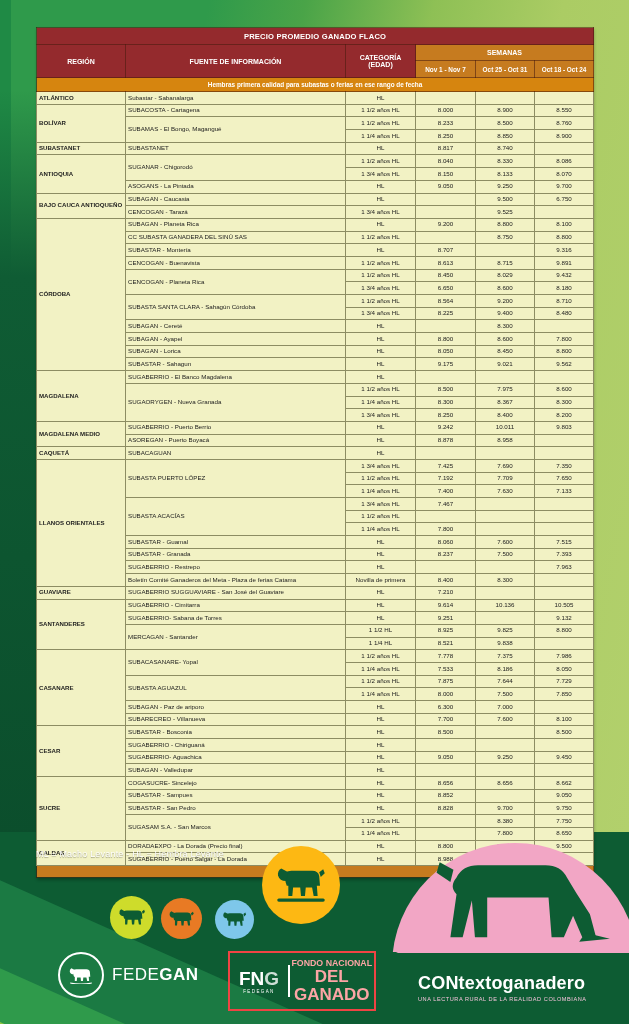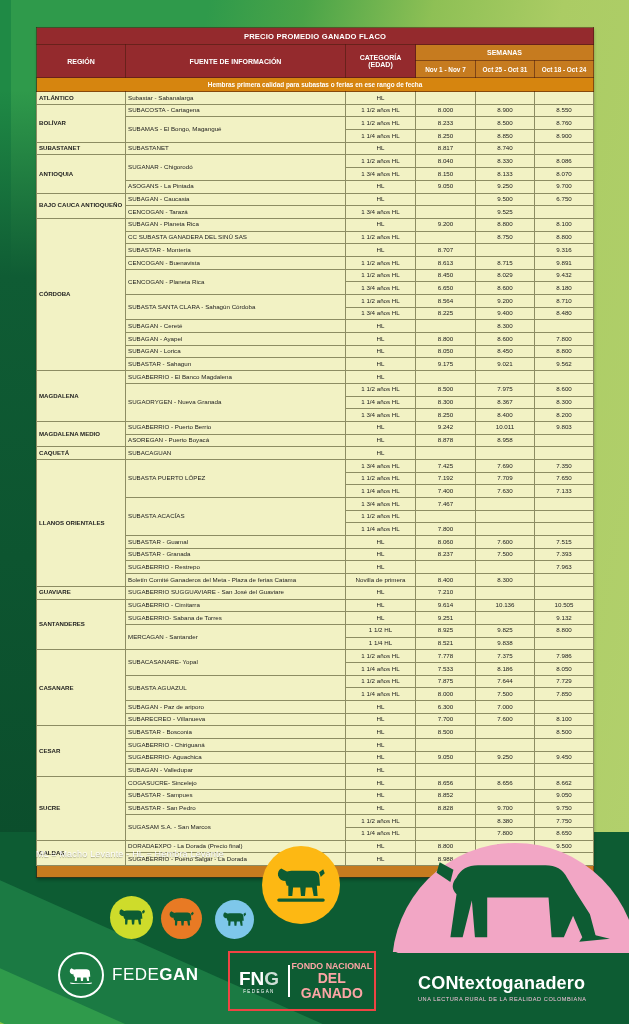--- a/index.html
+++ b/index.html
@@ -56,21 +56,21 @@
   .fed-text{font-size:17px;color:#fff;letter-spacing:.5px;}
   .fed-text .lt{font-weight:300;} .fed-text .bd{font-weight:bold;}
   .fng{position:absolute;left:228px;top:951px;width:148px;height:60px;border:2px solid #ef4444;
        display:flex;align-items:center;box-sizing:border-box;}
   .fng-left{width:58px;text-align:center;color:#fff;}
   .fng-top{font-size:19px;font-weight:bold;line-height:1;}
   .fng-top .g{opacity:.8;}
   .fng-sub{font-size:4.5px;letter-spacing:1.4px;margin-top:1px;}
   .fng-div{width:1.5px;height:32px;background:#fff;}
   .fng-right{flex:1;text-align:center;color:#fca5a5;font-weight:bold;line-height:1.05;}
-  .fng-l1{font-size:8.8px;} .fng-l2{font-size:14px;}
+  .fng-l1{font-size:8.8px;} .fng-l2{font-size:17px;}
   .ctx{position:absolute;left:418px;top:957px;color:#fff;margin-top:16px;}
   .ctx-name{font-size:18px;font-weight:bold;letter-spacing:.2px;}
   .ctx-tag{font-size:5.6px;color:#f3c3da;letter-spacing:.55px;margin-top:2px;}
   svg{display:block;}
 </style>
 </head>
 <body>
 
 <div id="stage">
 

